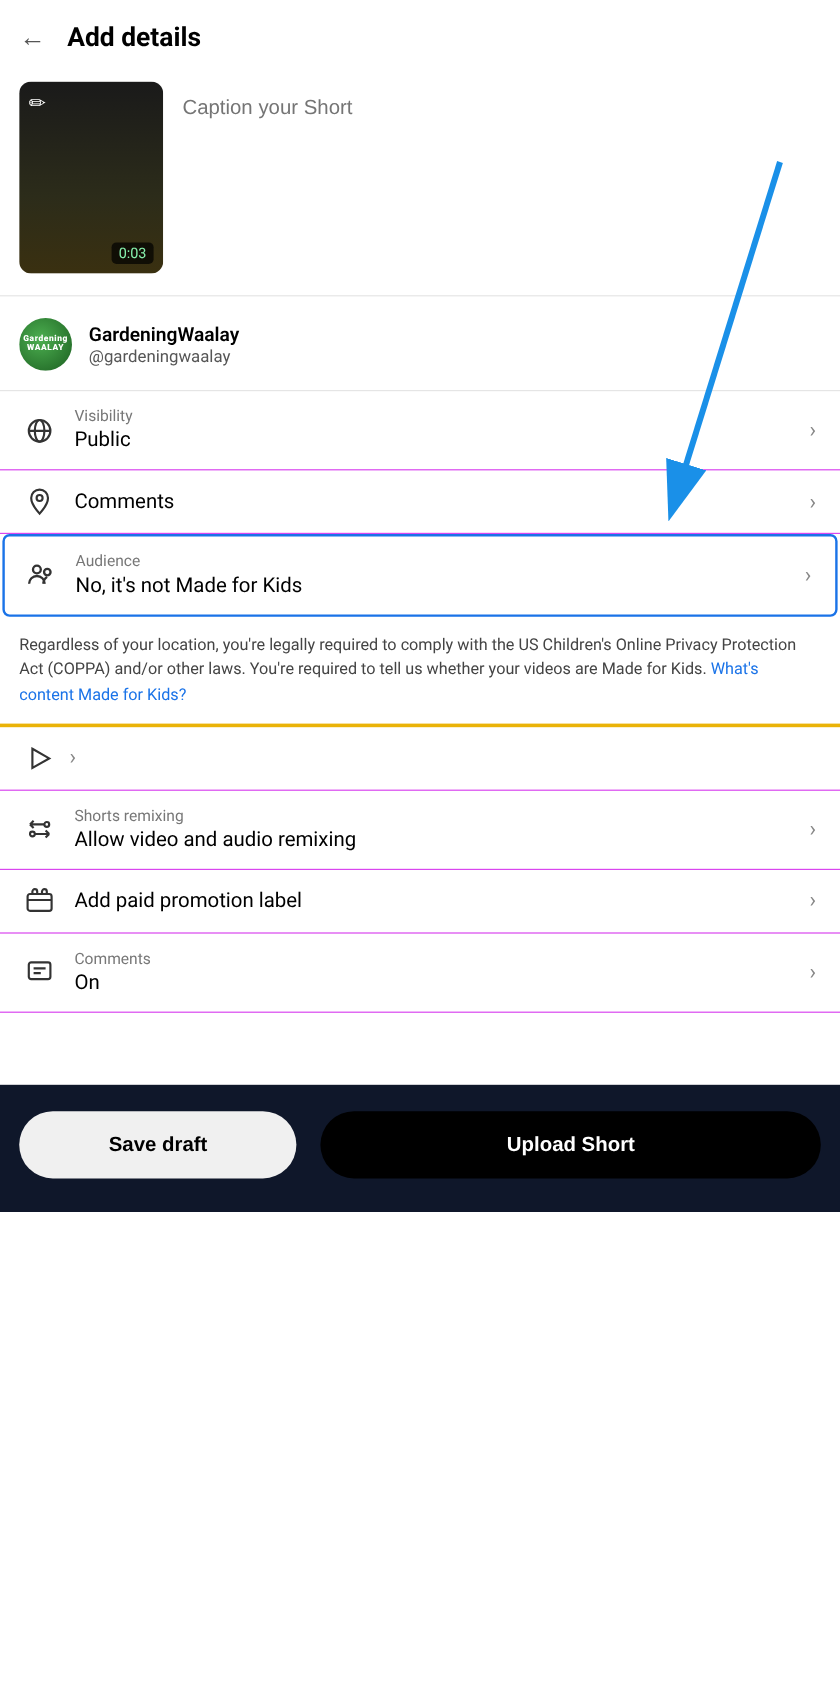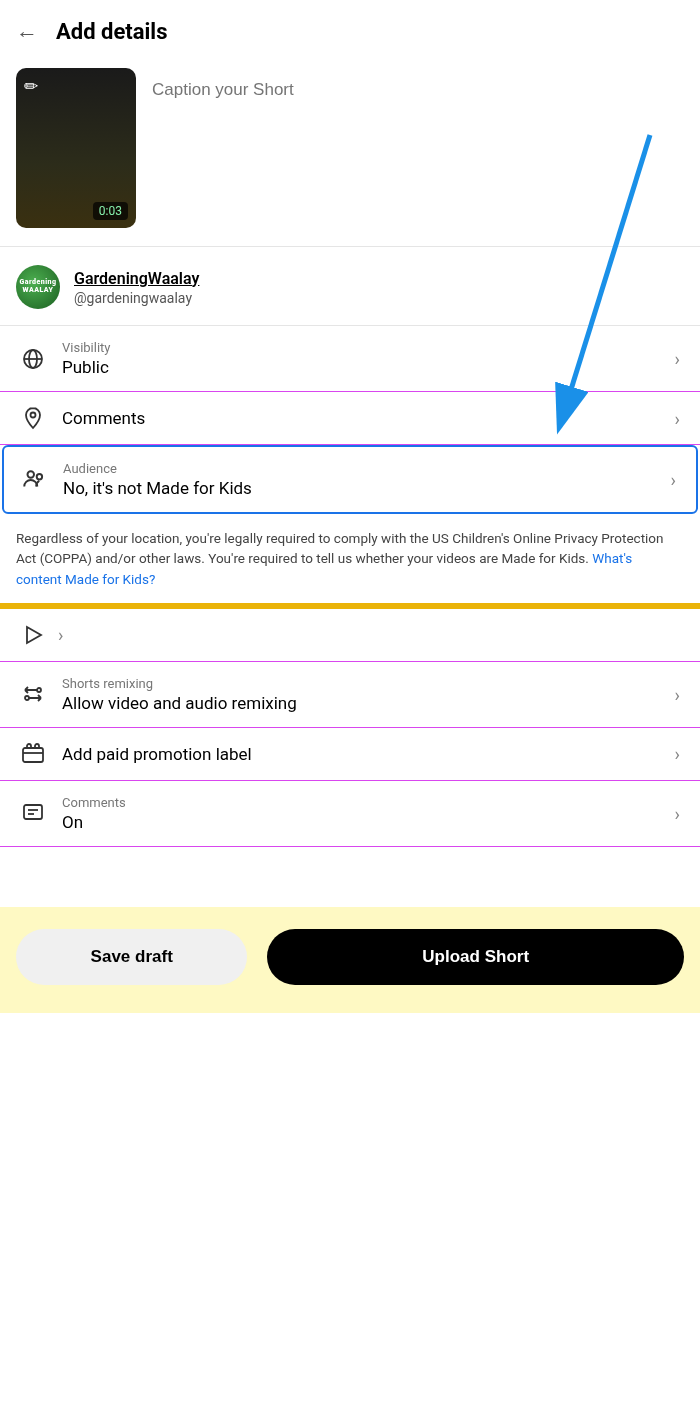--- a/index.html
+++ b/index.html
@@ -120,21 +120,20 @@
       line-height: 1.1;
       text-align: center;
     }
     .account-info {
       margin-left: 14px;
     }
     .account-name {
       font-size: 16px;
       font-weight: 600;
       color: #000;
-      text-decoration: underline;
     }
     .account-handle {
       font-size: 14px;
       color: #555;
       margin-top: 2px;
     }
 
     
     .list-item {
       display: flex;
@@ -178,33 +177,33 @@
       font-size: 18px;
       margin-left: 8px;
     }
 
     
     .coppa-notice {
       padding: 14px 20px 14px 16px;
       font-size: 13.5px;
       color: #444;
       line-height: 1.5;
-      border-bottom: 6px solid #eab308;
+      border-bottom: 3px solid #eab308;
     }
     .coppa-notice a {
       color: #1a73e8;
       text-decoration: none;
     }
 
     
     .bottom-bar {
       display: flex;
       gap: 20px;
       padding: 22px 16px 28px 16px;
-      background: #fef9c3;
+      background: #0f172a;
     }
     .btn-save-draft {
       flex: 1;
       padding: 18px 0;
       border-radius: 50px;
       background: #f0f0f0;
       border: none;
       font-size: 17px;
       font-weight: 600;
       color: #000;

